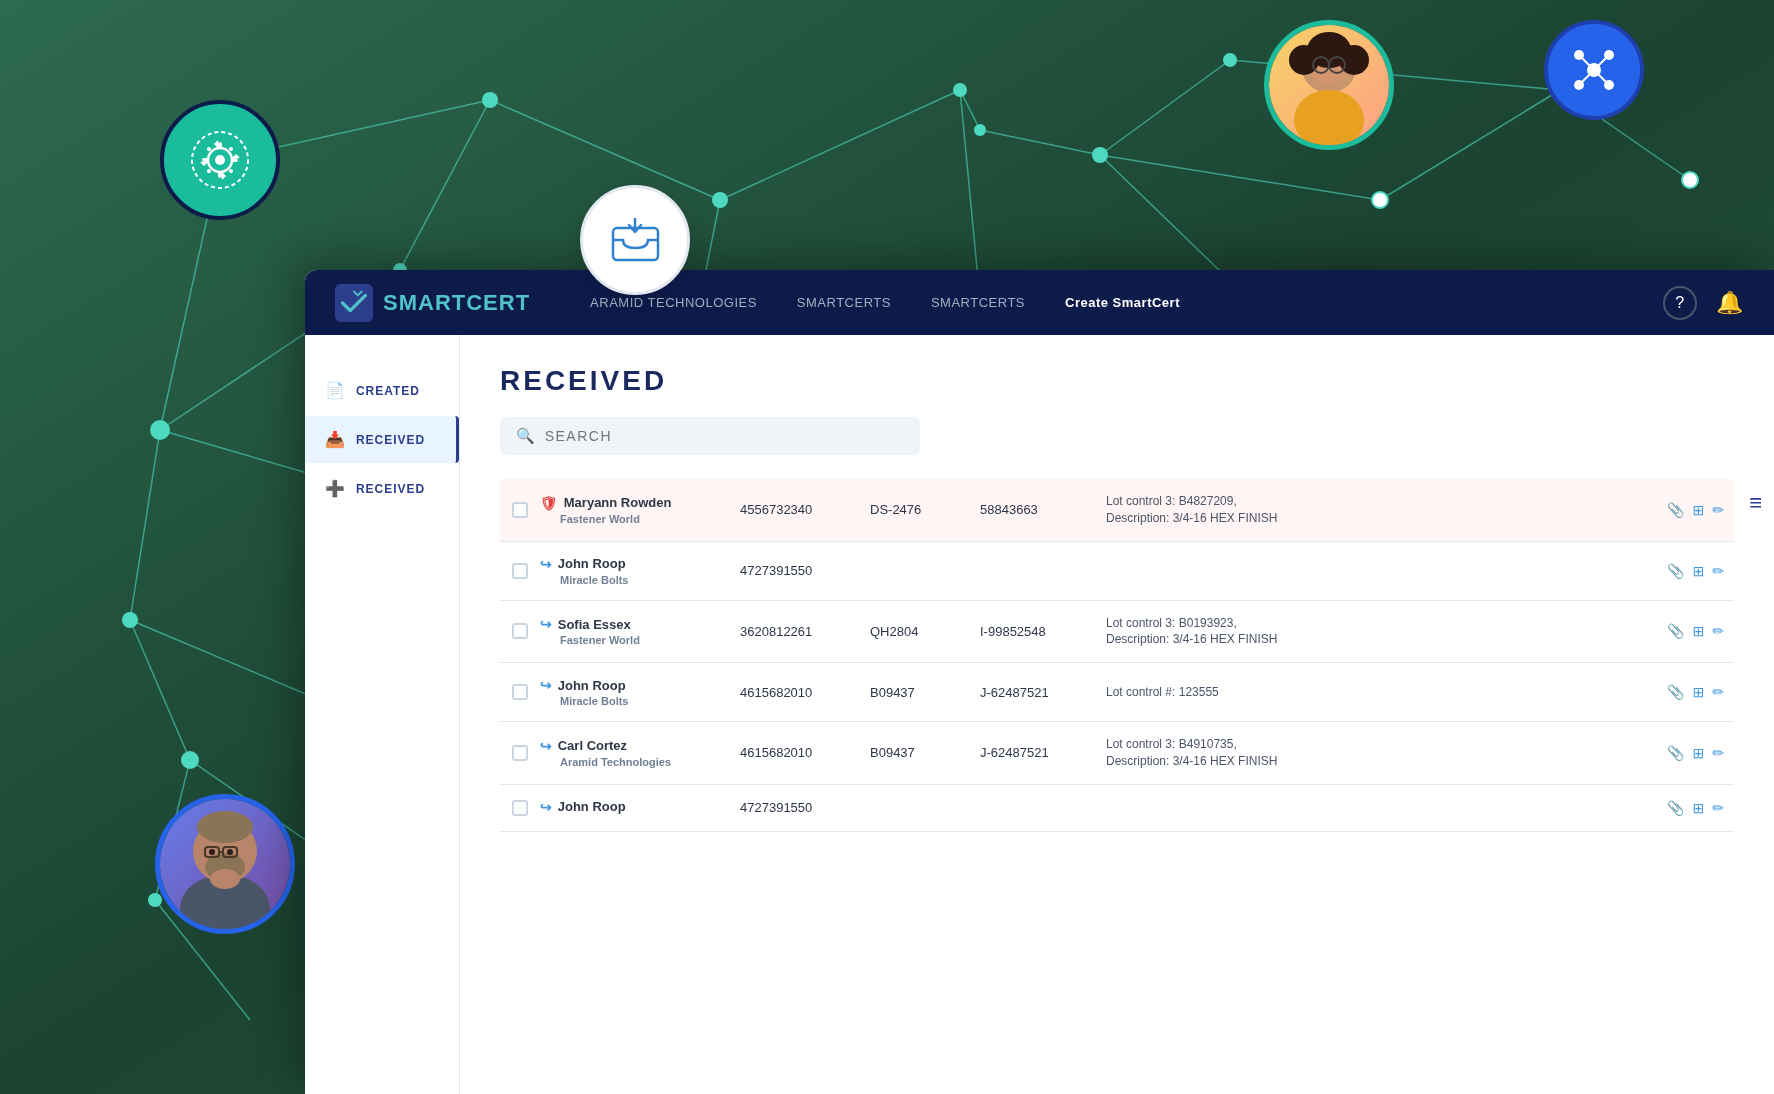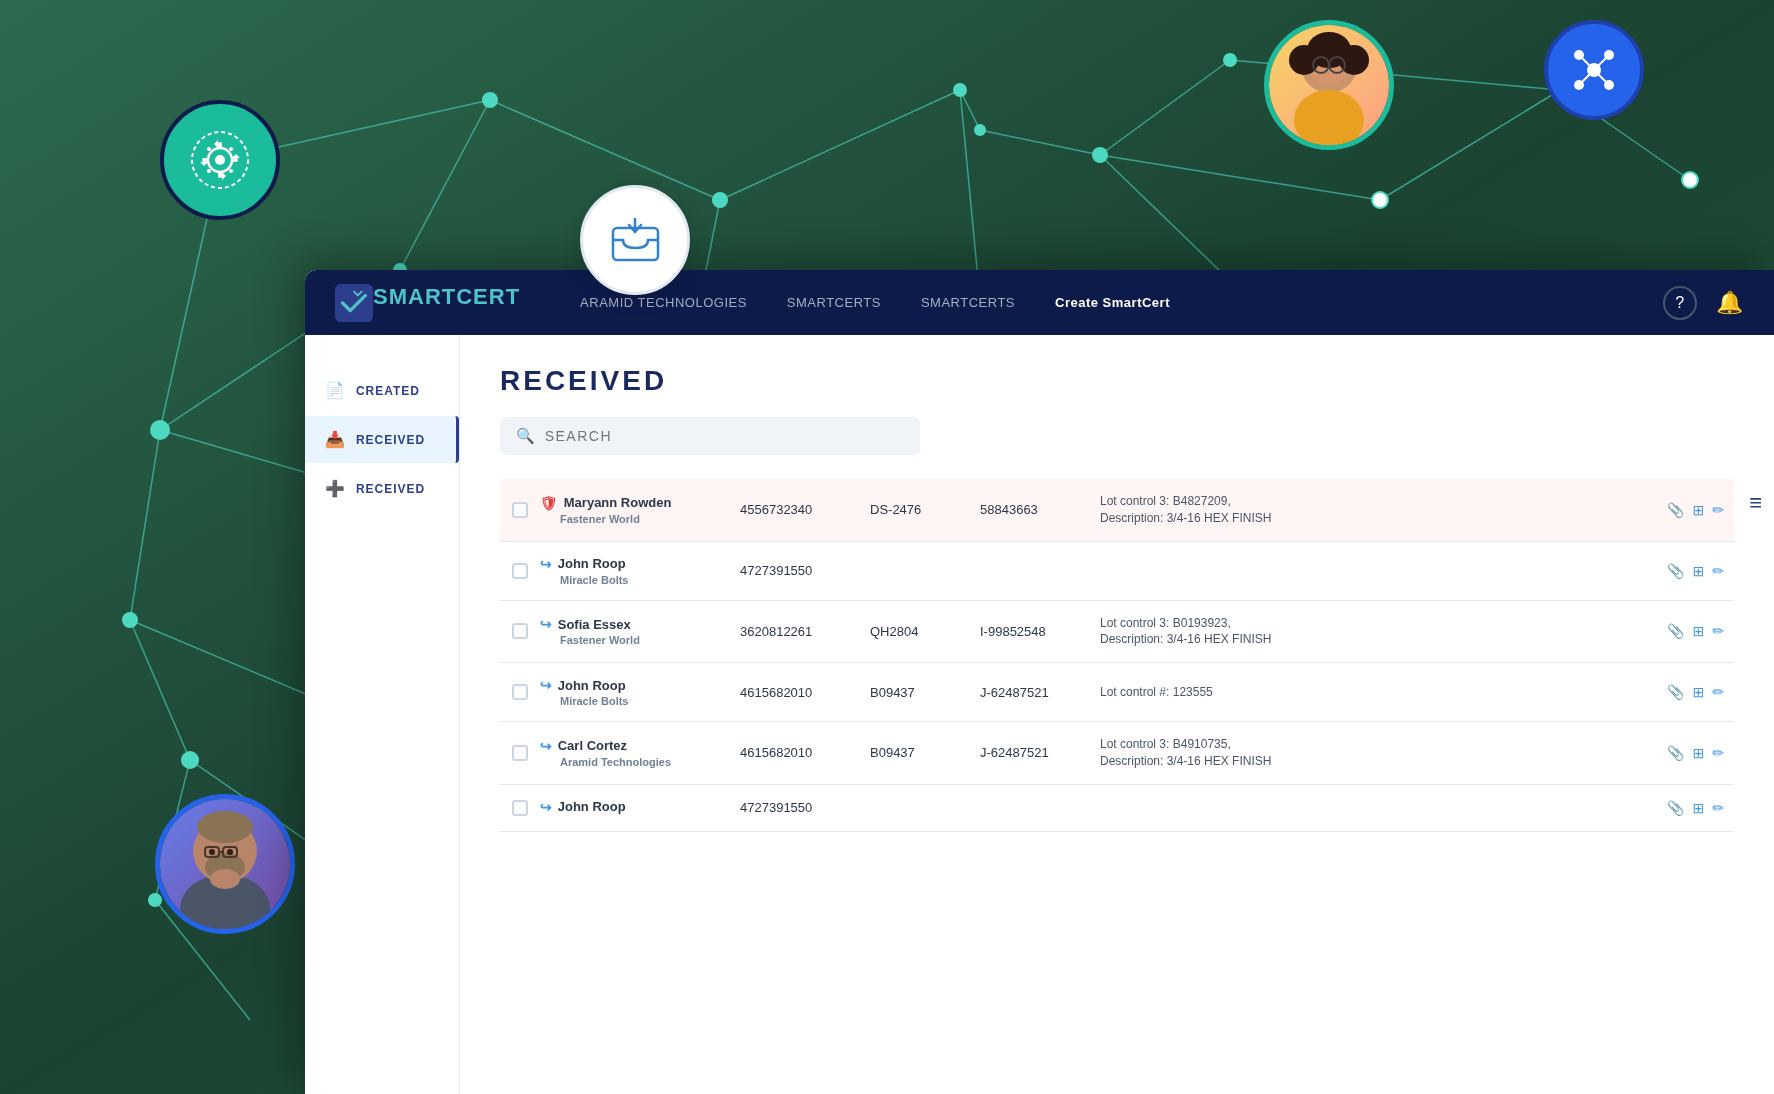--- a/index.html
+++ b/index.html
@@ -32,21 +32,22 @@
       background: #0d1b4b;
       height: 65px;
       display: flex;
       align-items: center;
       padding: 0 30px;
       border-radius: 12px 0 0 0;
       flex-shrink: 0;
     }
     .navbar-logo {
       display: flex;
-      align-items: flex-start;
+      align-items: center;
+      gap: 10px;
       margin-right: 60px;
     }
     .logo-icon {
       width: 38px;
       height: 38px;
     }
     .logo-text {
       color: #fff;
       font-size: 22px;
       font-weight: 700;
@@ -238,20 +239,21 @@
       font-weight: bold;
     }
     .cell-text {
       font-size: 13px;
       color: #2d3748;
     }
     .summary-text {
       font-size: 12px;
       color: #4a5568;
       line-height: 1.4;
+      margin-left: 6px;
     }
     .row-actions {
       display: flex;
       align-items: center;
       gap: 8px;
       justify-content: flex-end;
       padding-right: 10px;
     }
     .action-icon {
       color: #4299e1;

